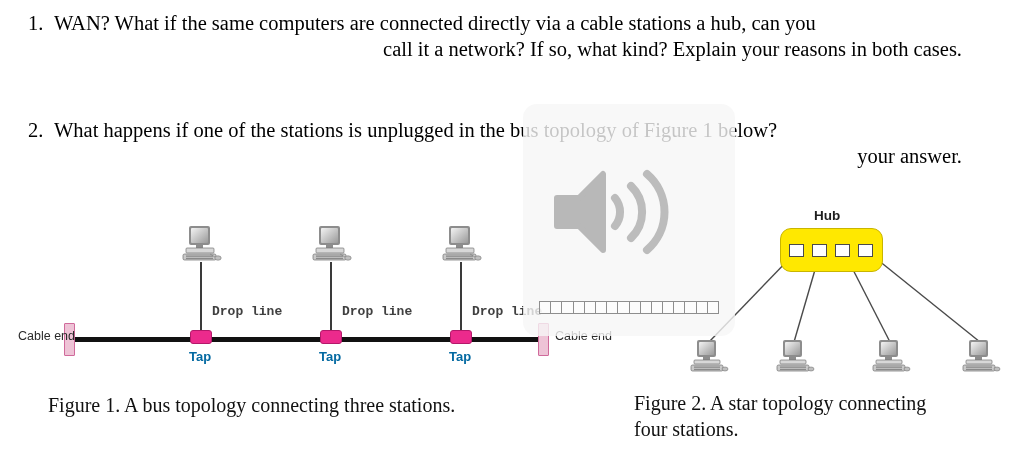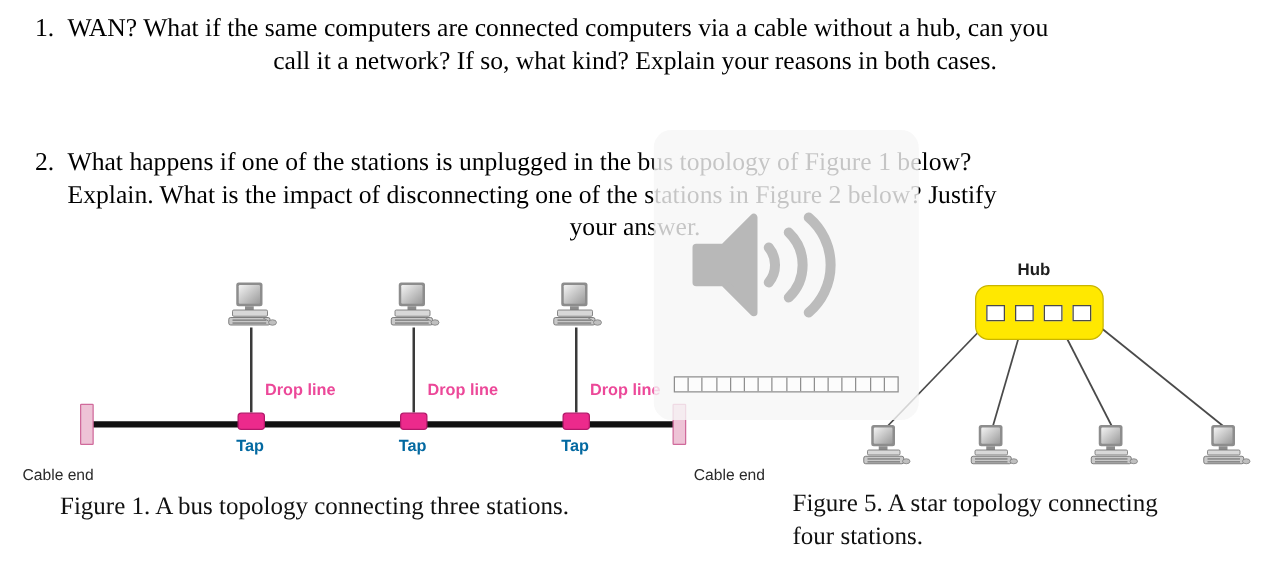--- a/index.html
+++ b/index.html
@@ -28,21 +28,21 @@
     font-size: 20.5px;
     line-height: 26px;
   }
   .q-body {
     width: 908px;
     font-size: 20.5px;
     line-height: 26px;
     text-align: justify;
     text-justify: inter-word;
   }
-  .q-body .last { text-align: center; }
+  .q-body .last { text-align: right; }
 
   #question-1 { left: 28px; top: 10px; }
   #question-2 { left: 28px; top: 117px; }
 
   
   #figure-1 {
     position: absolute;
     left: 22px;
     top: 218px;
     width: 620px;
@@ -68,41 +68,40 @@
   }
   #cable-end-left  { left: 42px; }
   #cable-end-right { left: 516px; }
   .cable-end-label {
     position: absolute;
     top: 111px;
     font-family: "Liberation Sans", sans-serif;
     font-size: 12.5px;
     color: #2a2a2a;
     white-space: nowrap;
-    margin-top: 44px;
   }
   #cable-end-label-left  { left: -4px; }
   #cable-end-label-right { left: 533px; }
 
   .station {
     position: absolute;
     width: 48px;
     height: 42px;
   }
   .droplink {
     position: absolute;
     width: 1.6px;
     background: #3a3a3a;
   }
   .drop-label {
     position: absolute;
-    font-family: Liberation Sans, sans-serif;
+    font-family: Liberation Mono, monospace;
     font-size: 13px;
     font-weight: bold;
-    color: #ec4899;
+    color: #404040;
     white-space: nowrap;
   }
   .tap {
     position: absolute;
     top: 112px;
     width: 22px;
     height: 14px;
     background: #ec2a8c;
     border: 1.4px solid #b3186a;
     border-radius: 3px;
@@ -204,30 +203,29 @@
     background: transparent;
   }
   #volume-bar .seg:last-child { border-right: none; }
 </style>
 </head>
 <body>
 
 <div class="question" id="question-1">
   <div class="q-num">1.</div>
   <div class="q-body">
-    <div>WAN? What if the same computers are connected computers via a cable without a hub, can you</div>
+    <div>WAN? What if the same computers are connected directly via a cable stations a hub, can you</div>
     <div class="last">call it a network? If so, what kind? Explain your reasons in both cases.</div>
   </div>
 </div>
 
 <div class="question" id="question-2">
   <div class="q-num">2.</div>
   <div class="q-body">
     <div>What happens if one of the stations is unplugged in the bus topology of Figure 1 below?</div>
-    <div>Explain.  What is the impact of disconnecting one of the stations in Figure 2 below? Justify</div>
     <div class="last">your answer.</div>
   </div>
 </div>
 
 <div id="figure-1">
 
   <div class="bus-backbone"></div>
 
   <div class="cable-end" id="cable-end-left"></div>
   <div class="cable-end" id="cable-end-right"></div>
@@ -369,21 +367,21 @@
       <rect x="10" y="22" width="26" height="4" rx="1" fill="#d8d8d8" stroke="#777" stroke-width="0.7"></rect>
       <rect x="7" y="27" width="32" height="6" rx="1.5" fill="#c9c9c9" stroke="#6f6f6f" stroke-width="0.7"></rect>
       <rect x="10" y="28.5" width="26" height="1.3" fill="#8a8a8a"></rect>
       <rect x="10" y="30.8" width="26" height="1.3" fill="#8a8a8a"></rect>
       <ellipse cx="41" cy="31" rx="3" ry="2" fill="#bfbfbf" stroke="#777" stroke-width="0.6"></ellipse>
     </svg>
   </div>
 </div>
 
 <div class="caption" id="caption-2">
-  <div>Figure 5.  A star topology connecting</div>
+  <div>Figure 2.  A star topology connecting</div>
   <div>four stations.</div>
 </div>
 
 <div id="volume-osd">
   <div id="speaker-icon">
     <svg width="128" height="92" viewBox="0 0 128 92">
       <path d="M6 32 H28 L52 8 V84 L28 60 H6 Z" fill="#b8b8b8" stroke="#b8b8b8" stroke-width="6" stroke-linejoin="round"></path>
       <path d="M64 32 A22 22 0 0 1 64 60" fill="none" stroke="#bcbcbc" stroke-width="8" stroke-linecap="round"></path>
       <path d="M80 20 A36 36 0 0 1 80 72" fill="none" stroke="#bcbcbc" stroke-width="8" stroke-linecap="round"></path>
       <path d="M96 8 A50 50 0 0 1 96 84" fill="none" stroke="#bcbcbc" stroke-width="8" stroke-linecap="round"></path>

